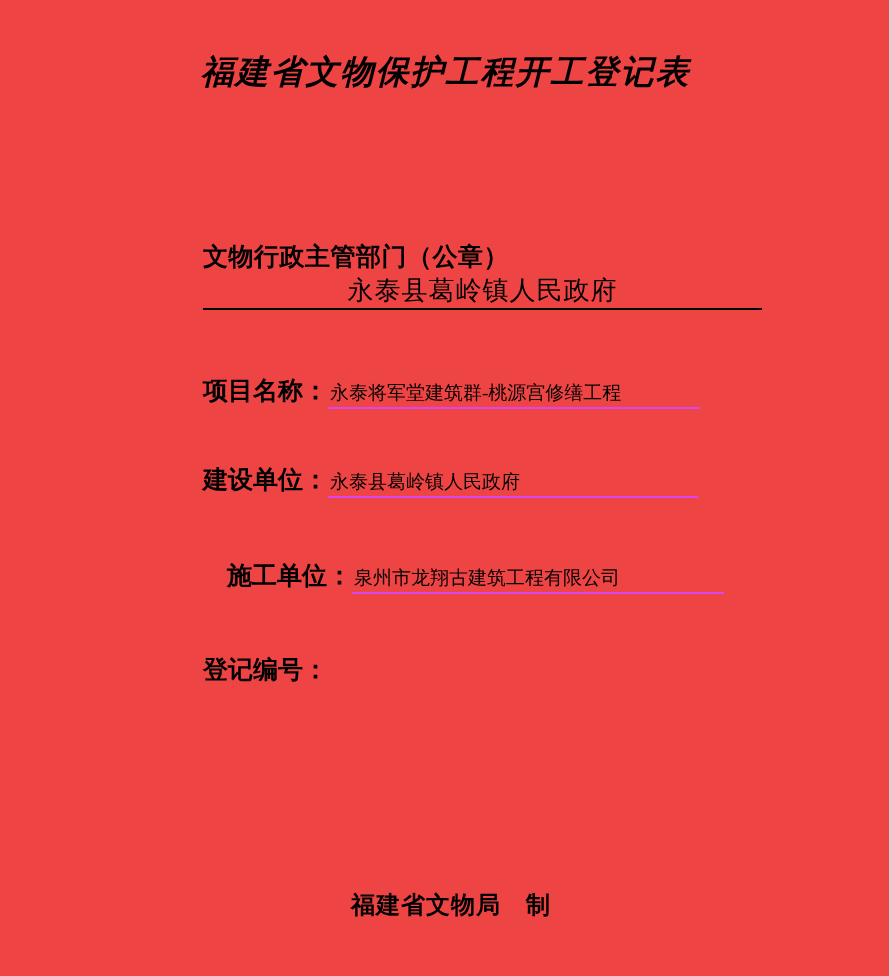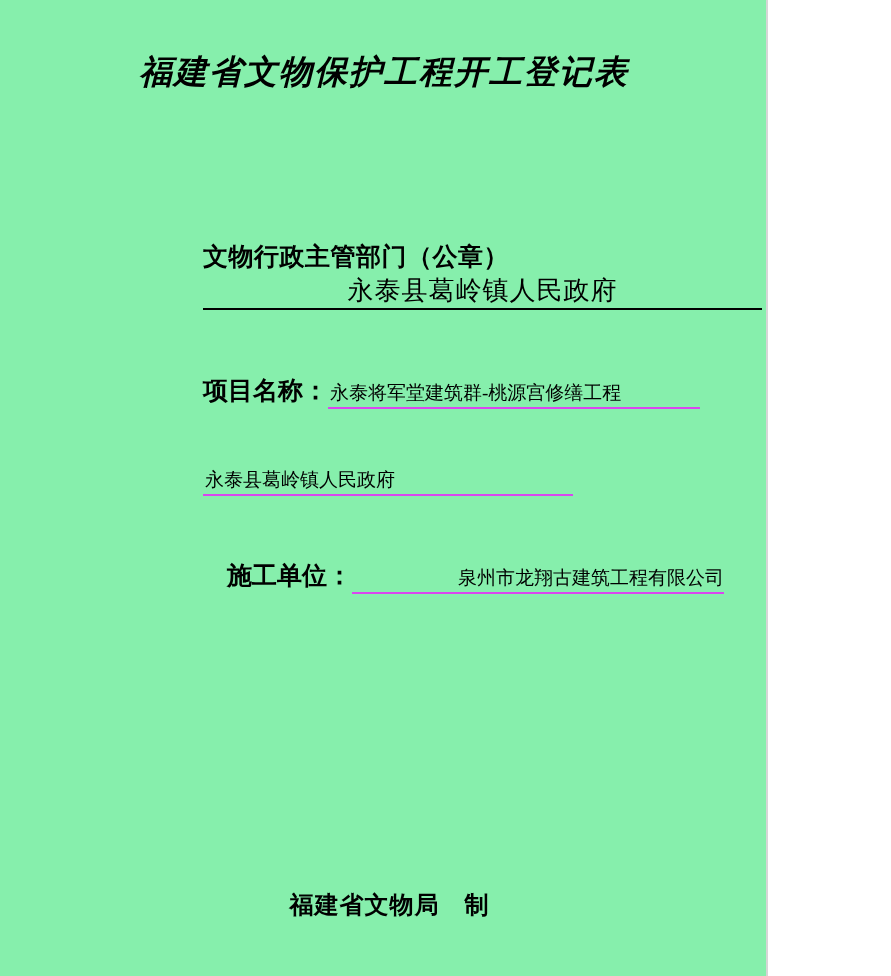--- a/index.html
+++ b/index.html
@@ -2,27 +2,26 @@
 <html><head>
 <meta charset="utf-8">
 <style>
   html, body {
     margin: 0;
     padding: 0;
     background: #ffffff;
   }
   .page {
     position: relative;
-    width: 721px;
+    width: 891px;
     height: 976px;
-    background: #86efac;
+    background: #ef4444;
     color: #000000;
     font-family: "Liberation Serif", serif;
     overflow: hidden;
-    padding-left: 47px;
   }
   
   .right-edge {
     position: absolute;
     top: 0;
     right: 0;
     width: 2px;
     height: 100%;
     background: #d6d6d6;
   }
@@ -84,21 +83,21 @@
   .field-value {
     font-size: 19px;
     line-height: 29px;
     border-bottom: 2px solid #d946ef;
     padding-left: 2px;
     flex: 0 0 auto;
     overflow: visible;
   }
   .w-project  { width: 370px; }
   .w-builder  { width: 368px; }
-  .w-contract { width: 370px; text-align: right; }
+  .w-contract { width: 370px; }
   .w-regno    { width: 430px; }
   .doc-footer {
     position: absolute;
     top: 889px;
     left: 11px;
     right: 0;
     text-align: center;
     font-size: 24px;
     font-weight: 600;
     font-family: "Liberation Sans", sans-serif;
@@ -116,28 +115,30 @@
   <div class="dept-label">文物行政主管部门（公章）</div>
 
   <div class="dept-value">永泰县葛岭镇人民政府</div>
 
   <div class="field-row row-1">
     <span class="field-label">项目名称：</span>
     <span class="field-value w-project">永泰将军堂建筑群-桃源宫修缮工程</span>
   </div>
 
   <div class="field-row row-2">
+    <span class="field-label">建设单位：</span>
     <span class="field-value w-builder">永泰县葛岭镇人民政府</span>
   </div>
 
   <div class="field-row row-3">
     <span class="field-label">施工单位：</span>
     <span class="field-value w-contract">泉州市龙翔古建筑工程有限公司</span>
   </div>
 
   <div class="field-row row-4">
+    <span class="field-label">登记编号：</span>
   </div>
 
   <div class="doc-footer">福建省文物局　制</div>
 
   <div class="right-edge"></div>
 
 </div>
 
 </body></html>

